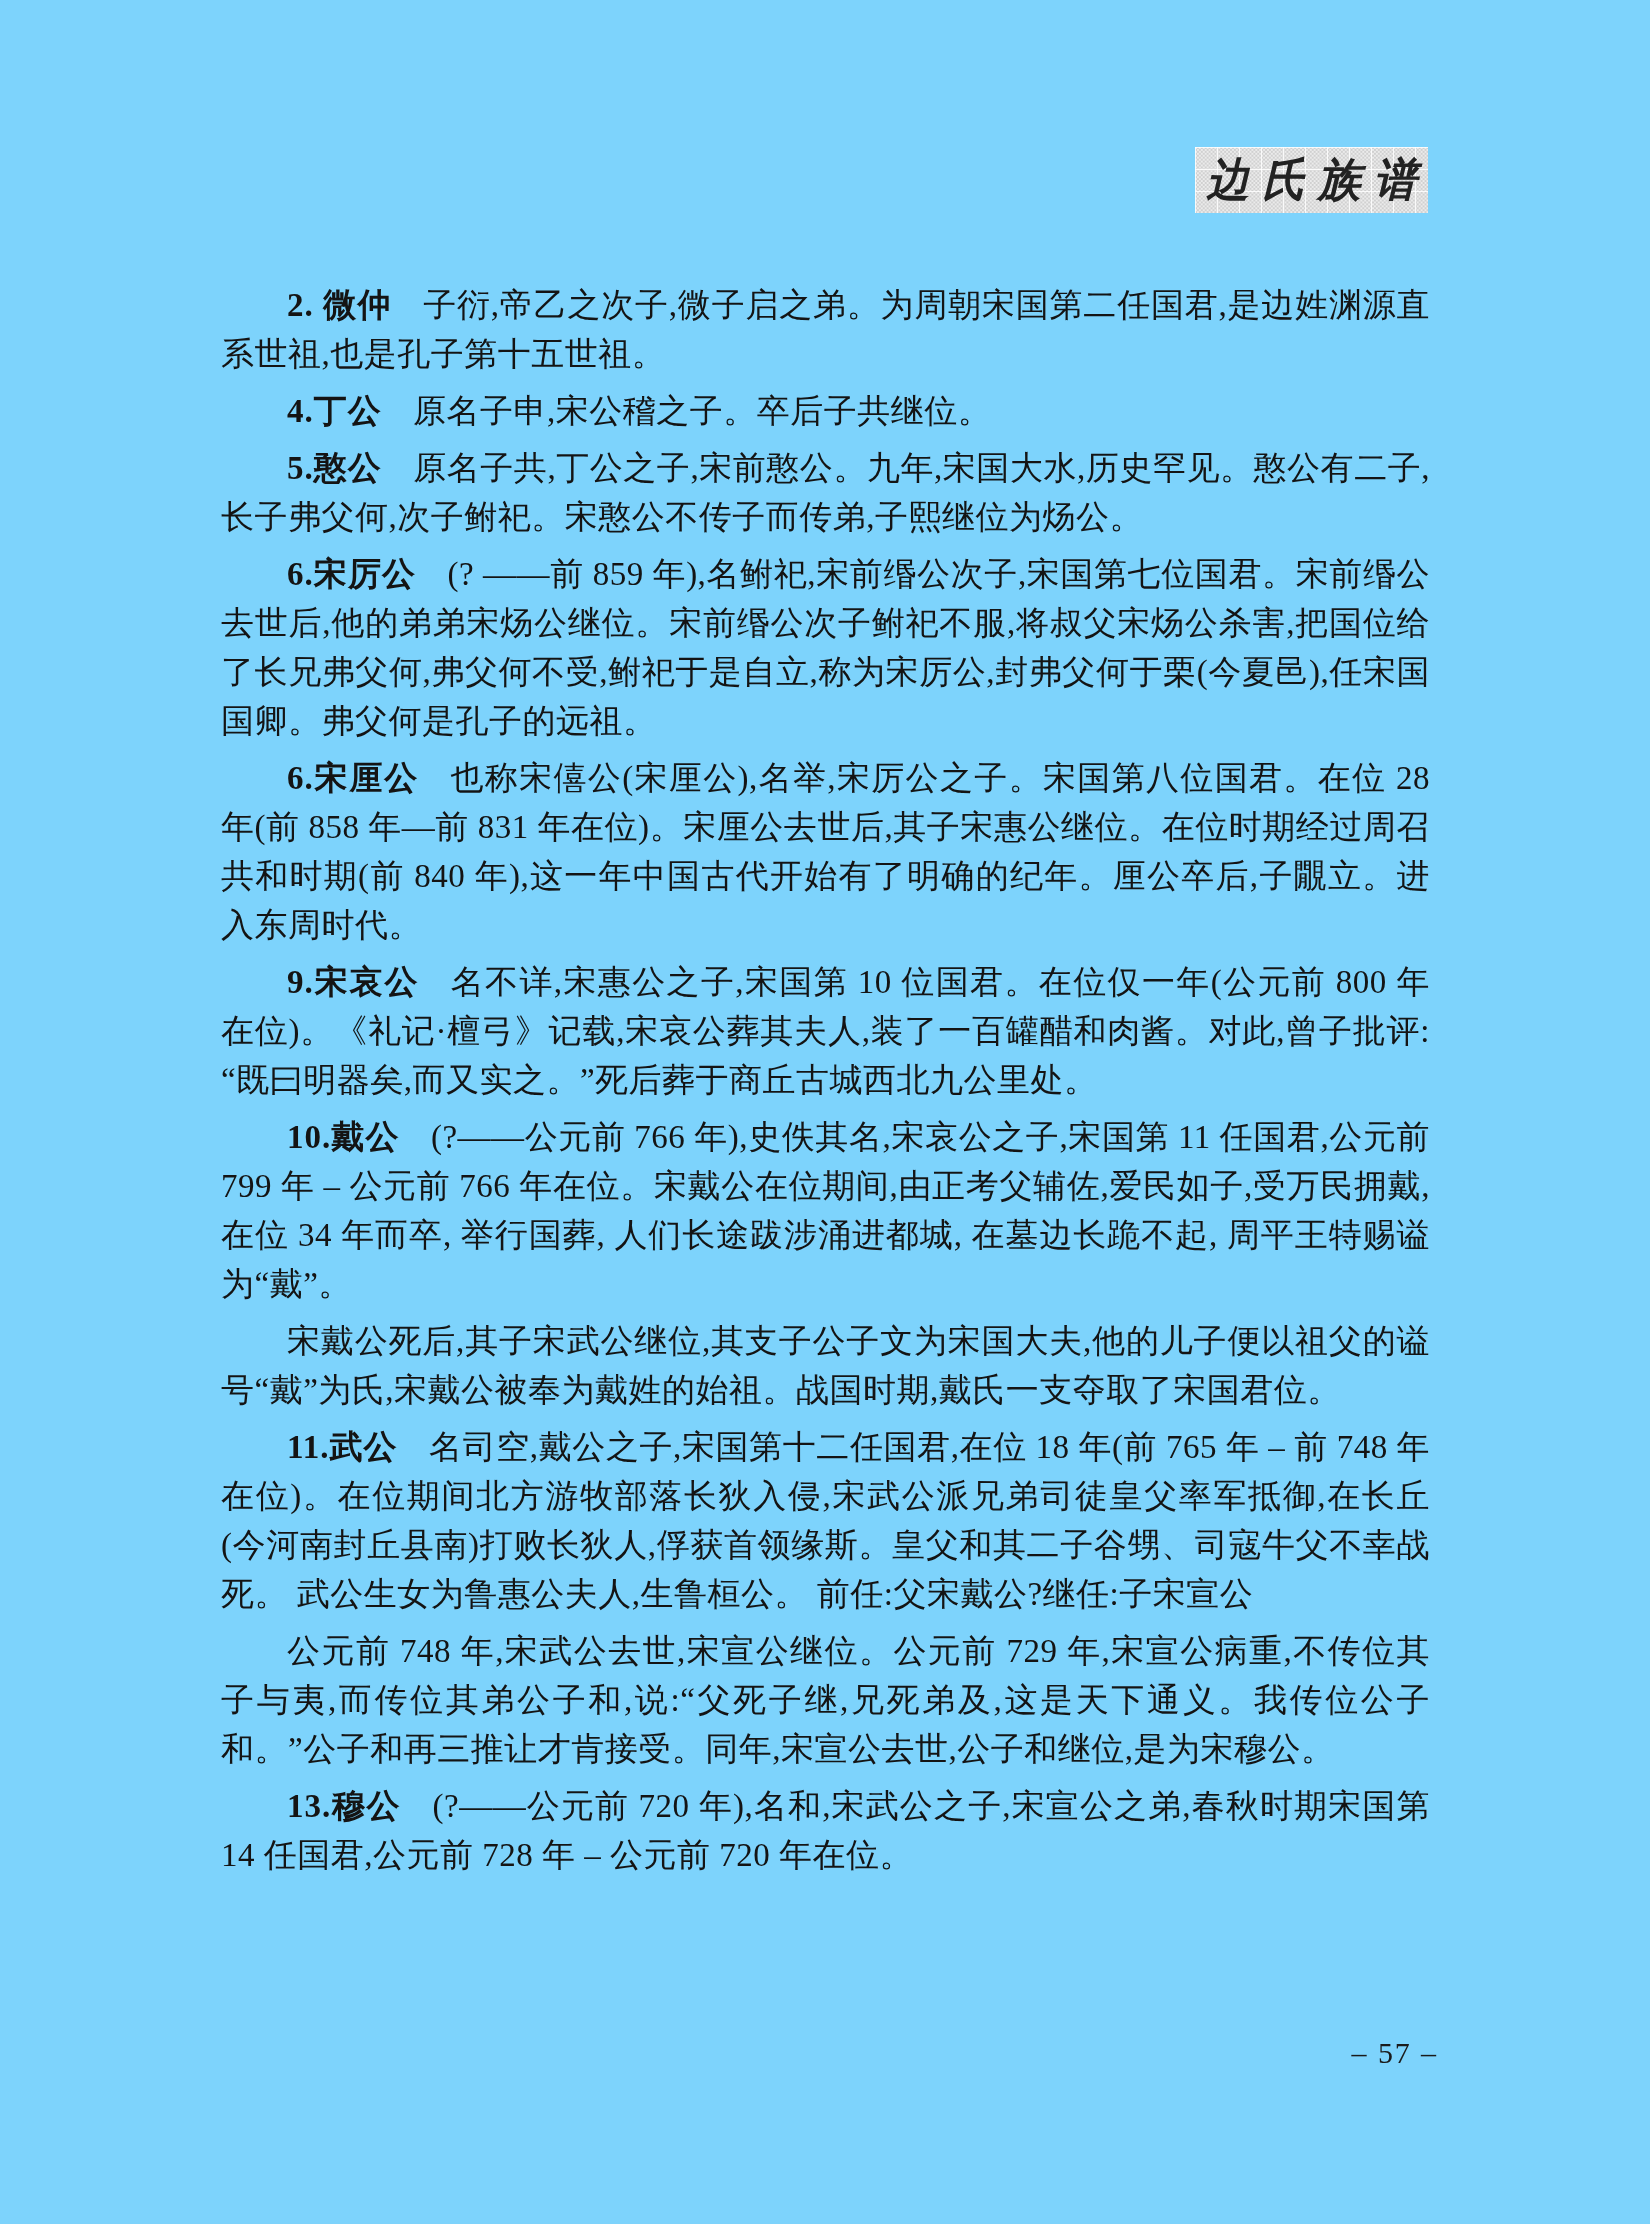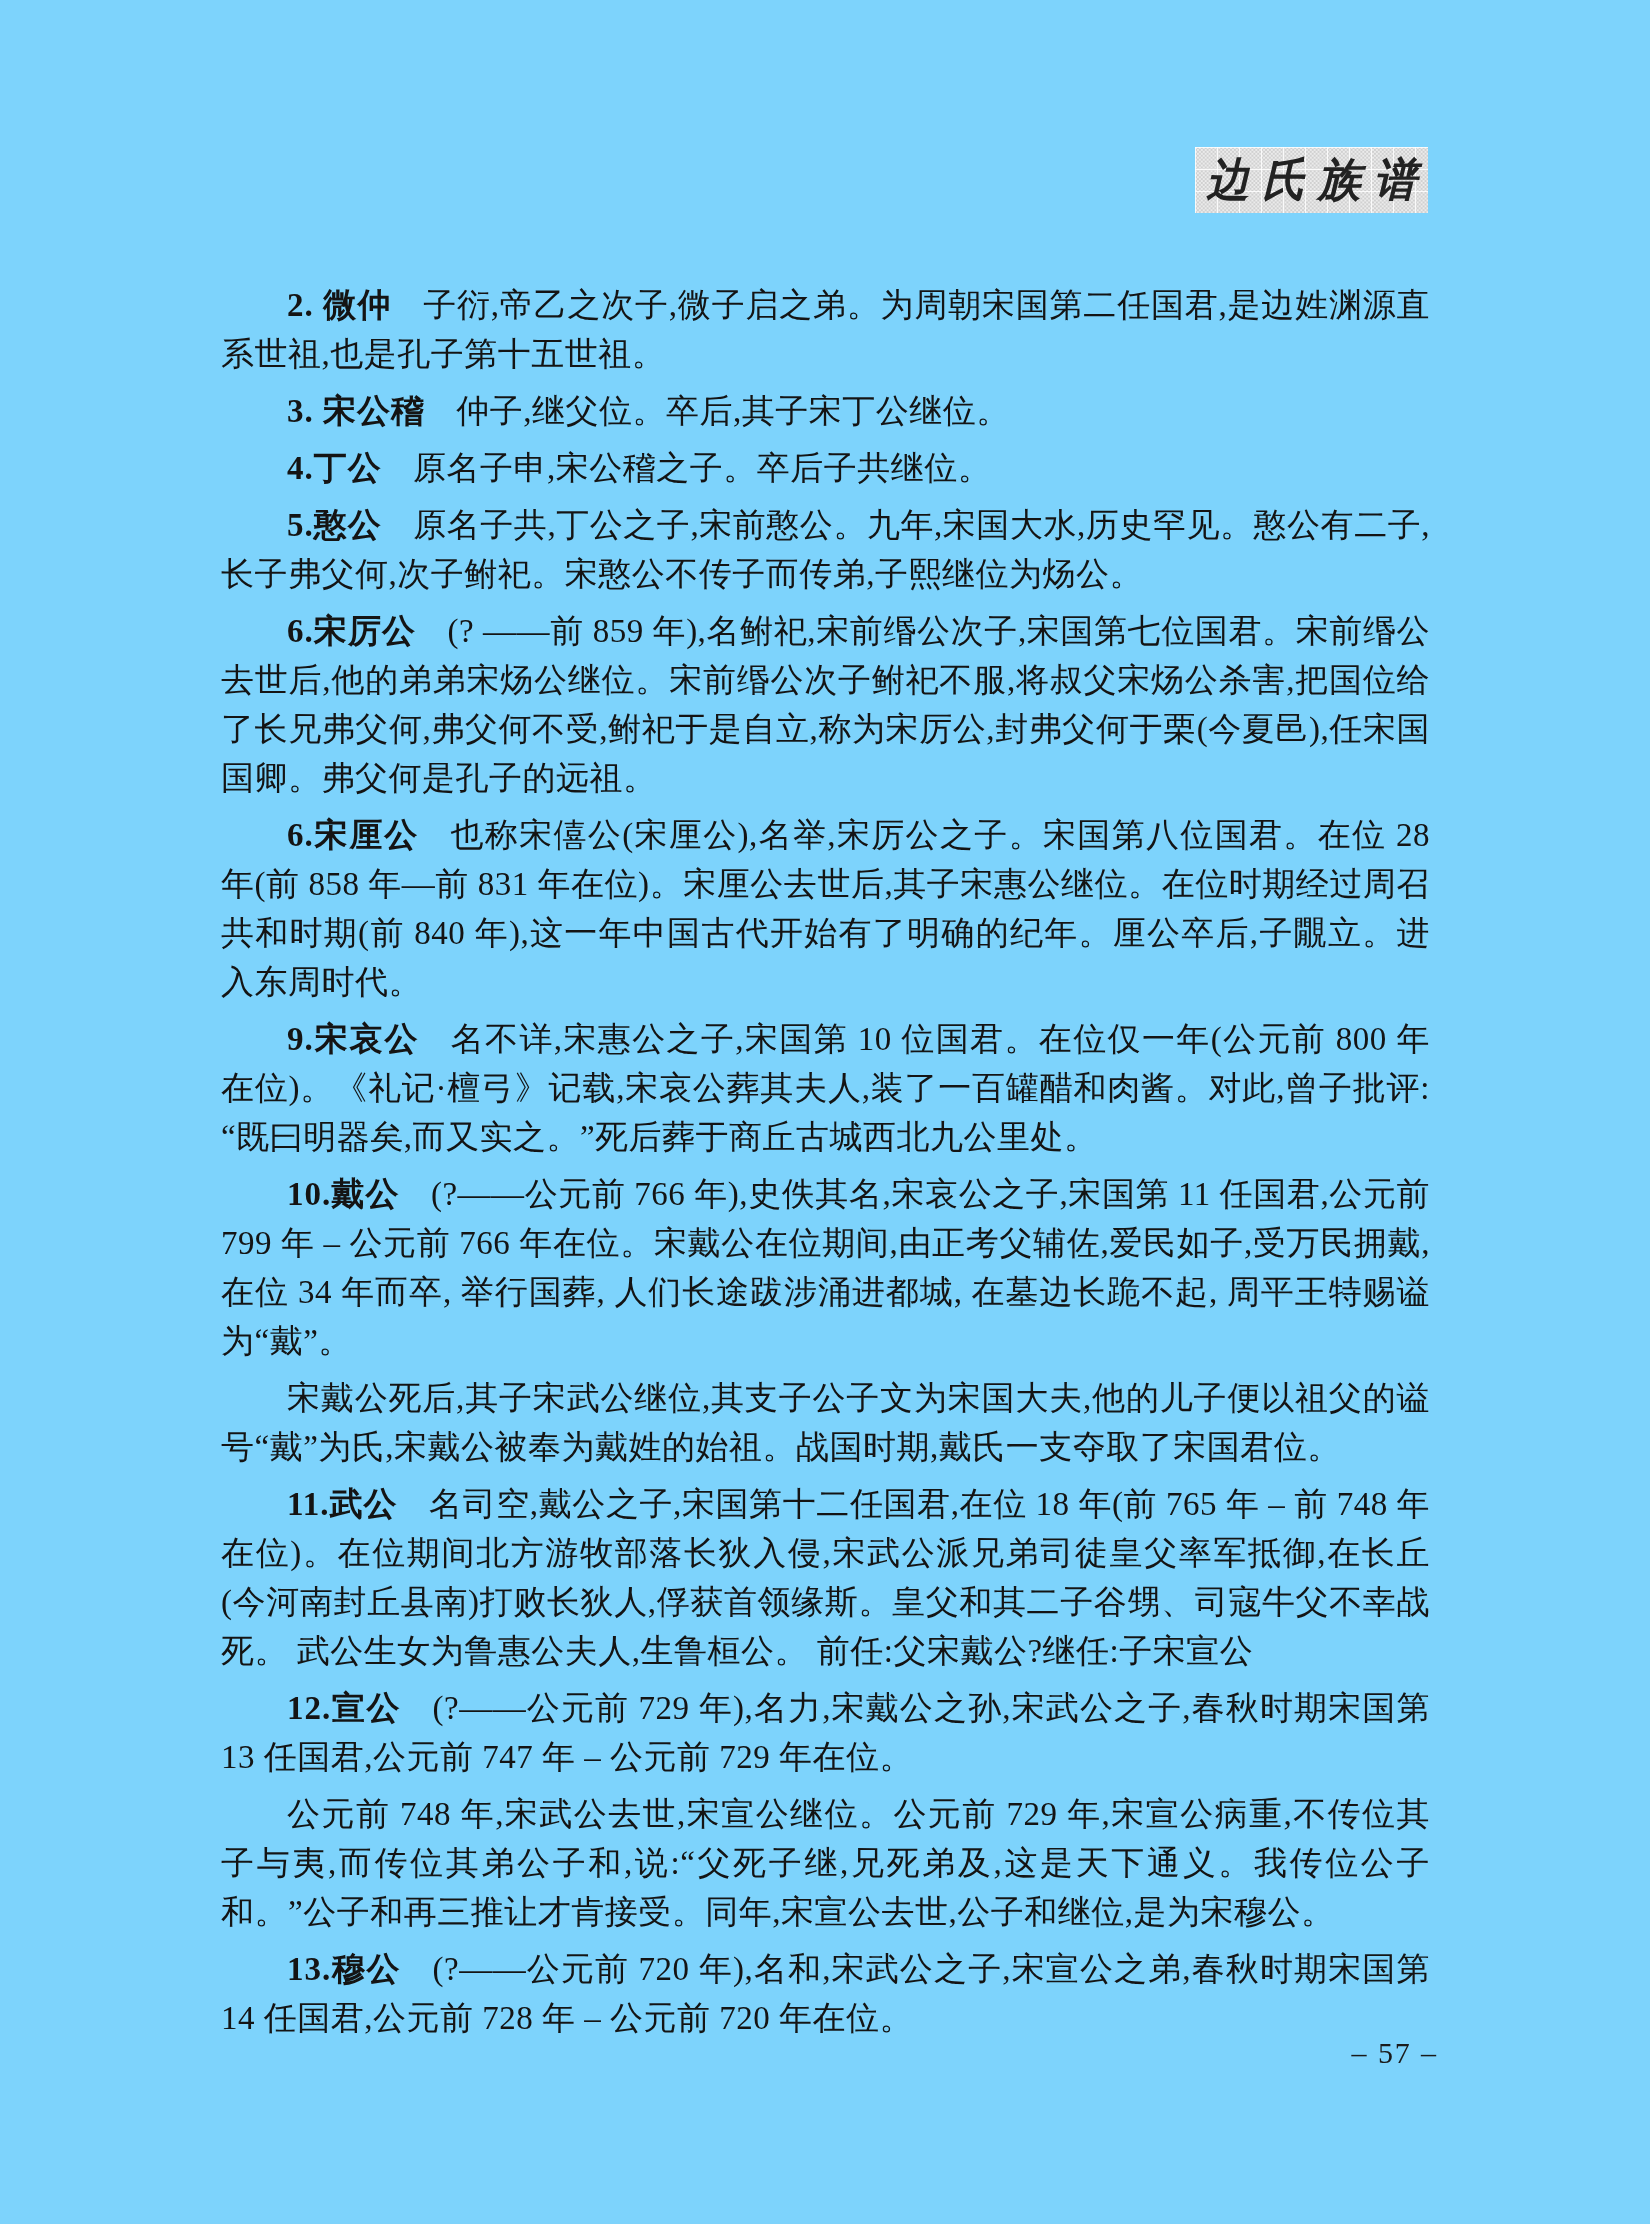--- a/index.html
+++ b/index.html
@@ -79,30 +79,28 @@
 <body>
 
 <div class="page">
 
   <div class="header-box">
     <span class="header-title">边氏族谱</span>
   </div>
 
   <div class="body-text" id="entries">
       <p class="entry"><b class="entry-label">2. 微仲</b><span>子衍,帝乙之次子,微子启之弟。为周朝宋国第二任国君,是边姓渊源直系世祖,也是孔子第十五世祖。</span></p>
-      <p class="entry"><b class="entry-label">3. 宋公稽</b><span>仲子,继父位。卒后,其子宋丁公继位。</span></p>
       <p class="entry"><b class="entry-label">4.丁公</b><span>原名子申,宋公稽之子。卒后子共继位。</span></p>
       <p class="entry"><b class="entry-label">5.憨公</b><span>原名子共,丁公之子,宋前憨公。九年,宋国大水,历史罕见。憨公有二子,长子弗父何,次子鲋祀。宋憨公不传子而传弟,子熙继位为炀公。</span></p>
       <p class="entry"><b class="entry-label">6.宋厉公</b><span>(? ——前 859 年),名鲋祀,宋前缗公次子,宋国第七位国君。宋前缗公去世后,他的弟弟宋炀公继位。宋前缗公次子鲋祀不服,将叔父宋炀公杀害,把国位给了长兄弗父何,弗父何不受,鲋祀于是自立,称为宋厉公,封弗父何于栗(今夏邑),任宋国国卿。弗父何是孔子的远祖。</span></p>
       <p class="entry"><b class="entry-label">6.宋厘公</b><span>也称宋僖公(宋厘公),名举,宋厉公之子。宋国第八位国君。在位 28 年(前 858 年—前 831 年在位)。宋厘公去世后,其子宋惠公继位。在位时期经过周召共和时期(前 840 年),这一年中国古代开始有了明确的纪年。厘公卒后,子覵立。进入东周时代。</span></p>
       <p class="entry"><b class="entry-label">9.宋哀公</b><span>名不详,宋惠公之子,宋国第 10 位国君。在位仅一年(公元前 800 年在位)。《礼记·檀弓》记载,宋哀公葬其夫人,装了一百罐醋和肉酱。对此,曾子批评:“既曰明器矣,而又实之。”死后葬于商丘古城西北九公里处。</span></p>
       <p class="entry"><b class="entry-label">10.戴公</b><span>(?——公元前 766 年),史佚其名,宋哀公之子,宋国第 11 任国君,公元前 799 年 – 公元前 766 年在位。宋戴公在位期间,由正考父辅佐,爱民如子,受万民拥戴,在位 34 年而卒, 举行国葬, 人们长途跋涉涌进都城, 在墓边长跪不起, 周平王特赐谥为“戴”。</span></p>
       <p class="entry"><span>宋戴公死后,其子宋武公继位,其支子公子文为宋国大夫,他的儿子便以祖父的谥号“戴”为氏,宋戴公被奉为戴姓的始祖。战国时期,戴氏一支夺取了宋国君位。</span></p>
       <p class="entry"><b class="entry-label">11.武公</b><span>名司空,戴公之子,宋国第十二任国君,在位 18 年(前 765 年 – 前 748 年在位)。在位期间北方游牧部落长狄入侵,宋武公派兄弟司徒皇父率军抵御,在长丘(今河南封丘县南)打败长狄人,俘获首领缘斯。皇父和其二子谷甥、司寇牛父不幸战死。 武公生女为鲁惠公夫人,生鲁桓公。 前任:父宋戴公?继任:子宋宣公</span></p>
-      <p class="entry"><b class="entry-label">12.宣公</b><span>(?——公元前 729 年),名力,宋戴公之孙,宋武公之子,春秋时期宋国第 13 任国君,公元前 747 年 – 公元前 729 年在位。</span></p>
       <p class="entry"><span>公元前 748 年,宋武公去世,宋宣公继位。公元前 729 年,宋宣公病重,不传位其子与夷,而传位其弟公子和,说:“父死子继,兄死弟及,这是天下通义。我传位公子和。”公子和再三推让才肯接受。同年,宋宣公去世,公子和继位,是为宋穆公。</span></p>
       <p class="entry"><b class="entry-label">13.穆公</b><span>(?——公元前 720 年),名和,宋武公之子,宋宣公之弟,春秋时期宋国第 14 任国君,公元前 728 年 – 公元前 720 年在位。</span></p>
     </div>
 
   <div class="footer">
     <span>– 57 –</span>
   </div>
 
 </div>
 

